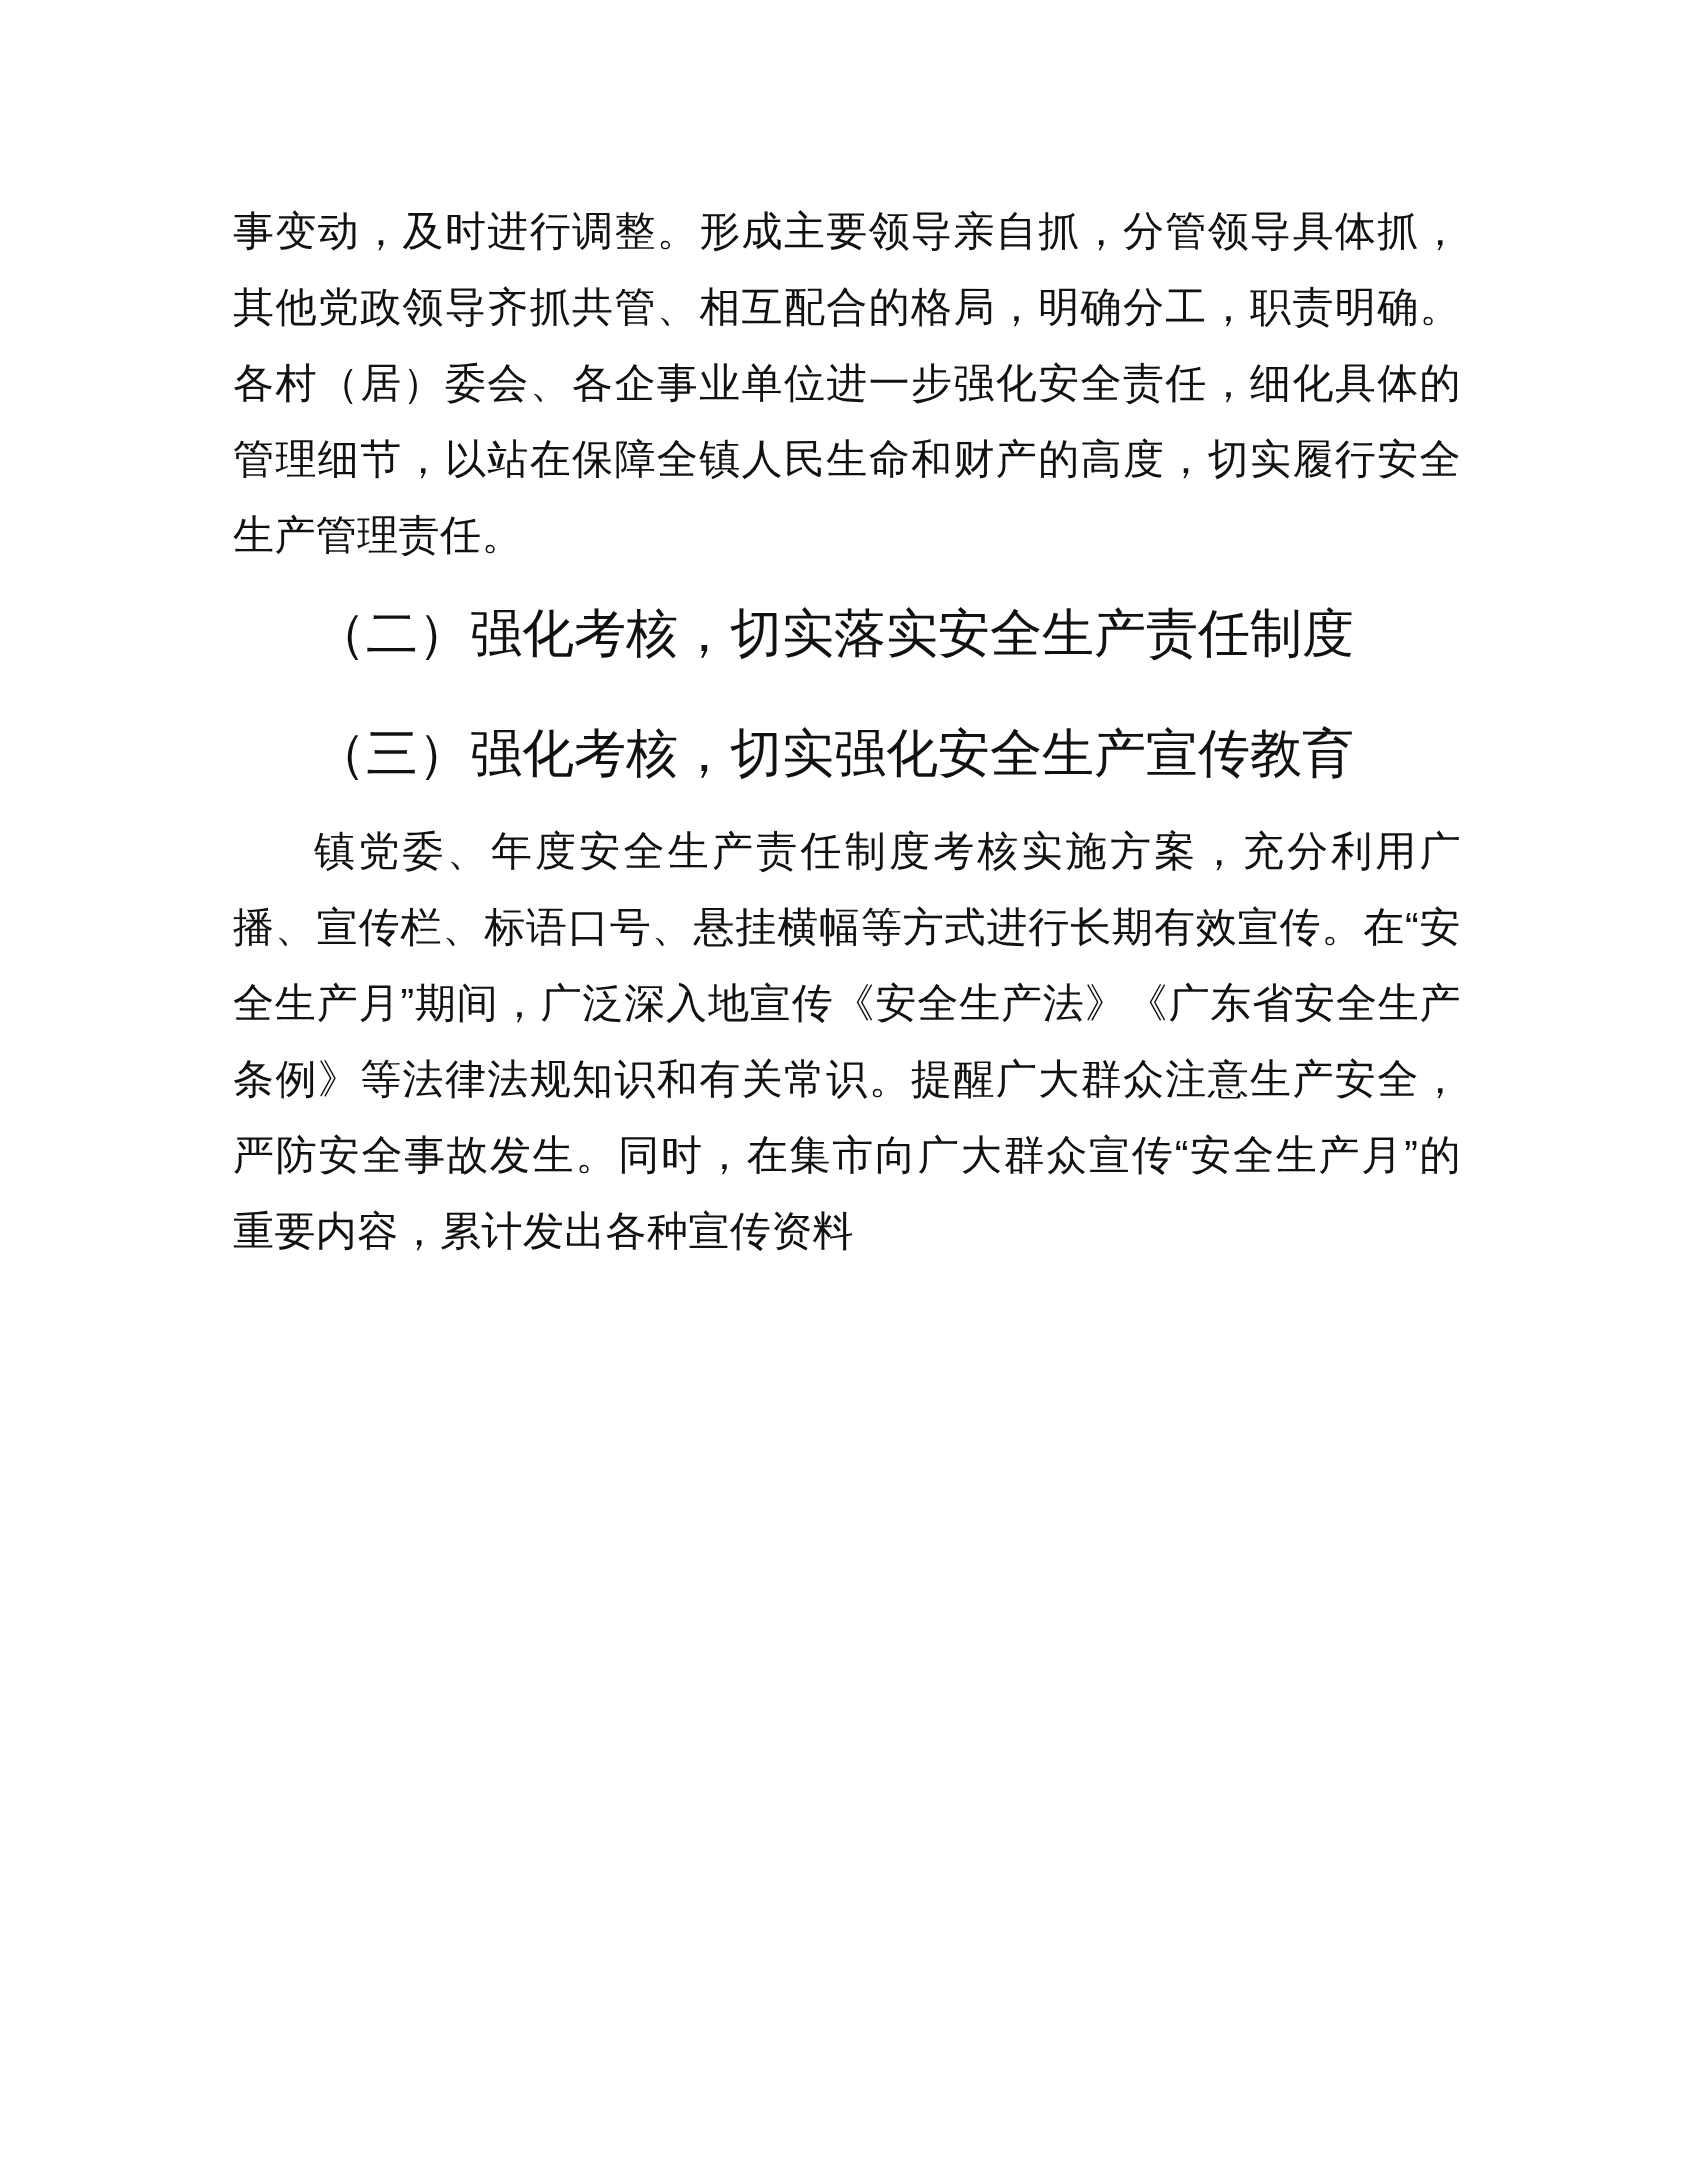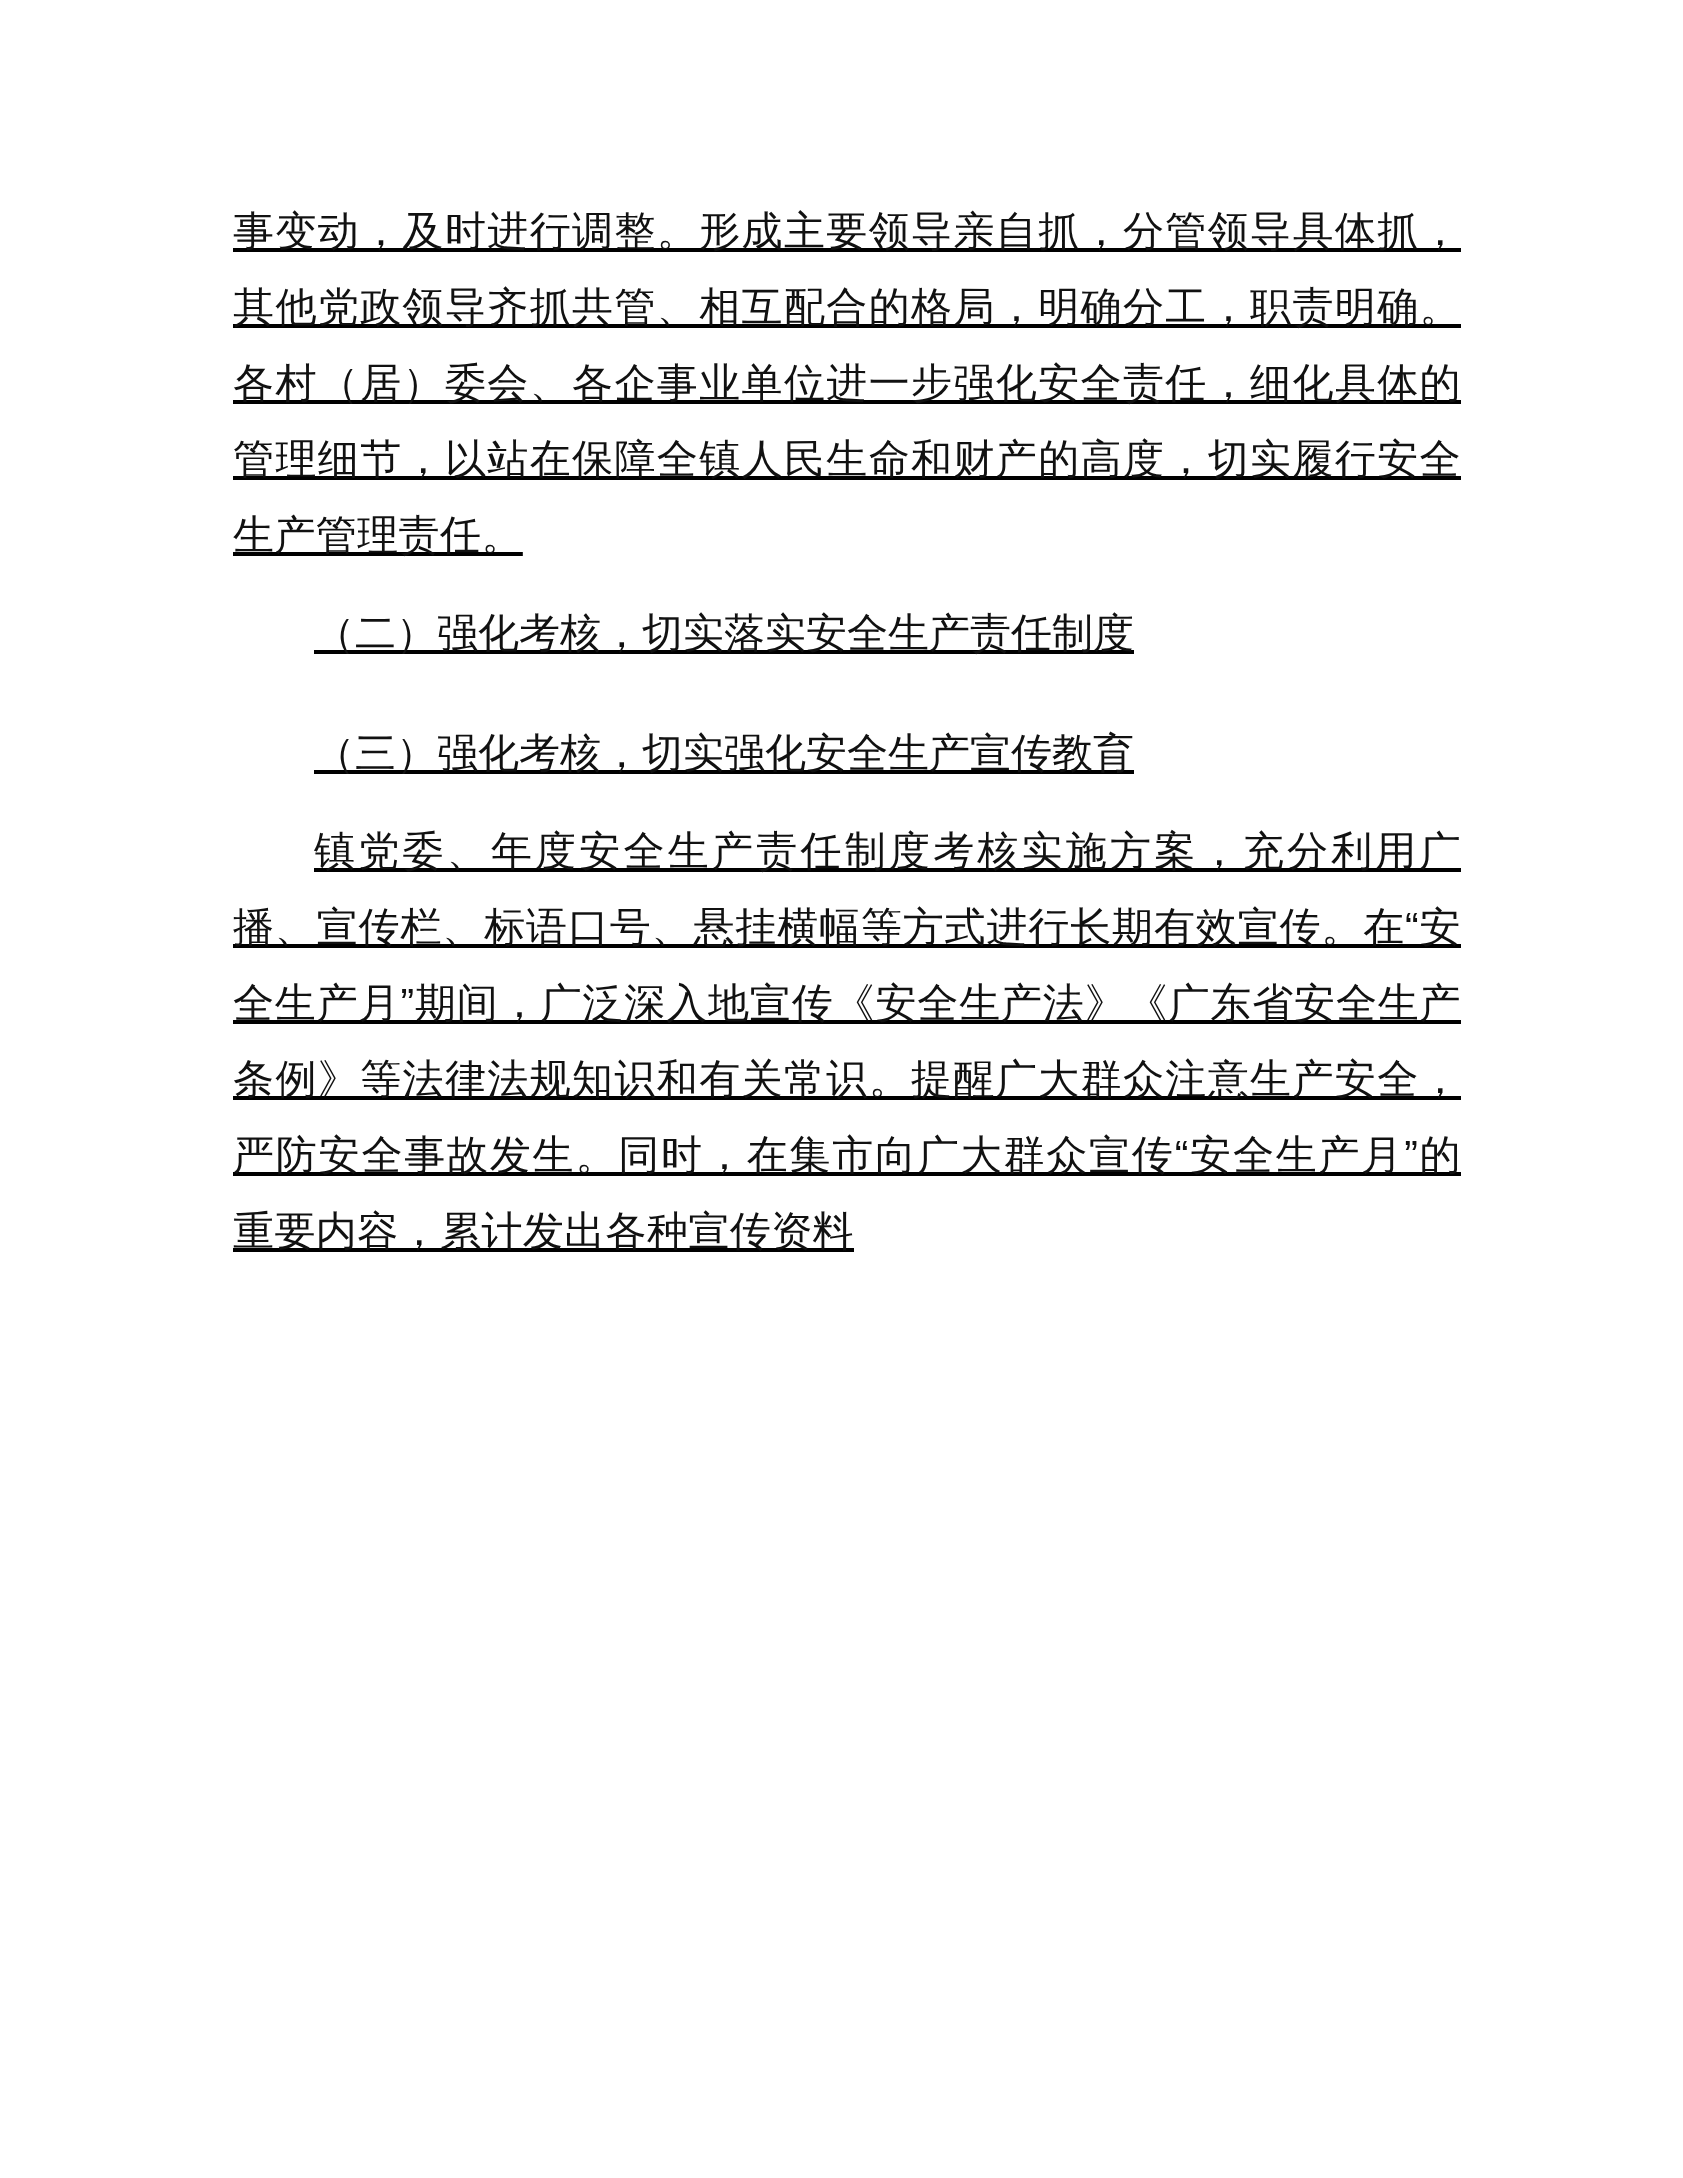--- a/index.html
+++ b/index.html
@@ -14,42 +14,41 @@
     color: #000000;
     overflow: hidden;
   }
   .page {
     position: relative;
     width: 1683px;
     height: 2178px;
     background: #ffffff;
     box-sizing: border-box;
     padding: 193px 226px 0 233px;
-    text-decoration: underline;
   }
   .doc-body {
     width: 1228px;
   }
   p.para {
     margin: 0 0 0 0;
     font-size: 41px;
     line-height: 76px;
     letter-spacing: 0.4px;
     text-align: justify;
     text-justify: inter-ideograph;
     font-family: "Liberation Sans", sans-serif;
     font-weight: 400;
     color: #111111;
   }
   p.indent {
     text-indent: 81px;
   }
   p.heading {
     margin: 0;
-    font-size: 41px;
+    font-size: 52px;
     line-height: 76px;
     text-indent: 81px;
     font-weight: 400;
     color: #111111;
     text-align: left;
   }
   .gap-sm { height: 22px; }
 </style>
 </head>
 <body>

